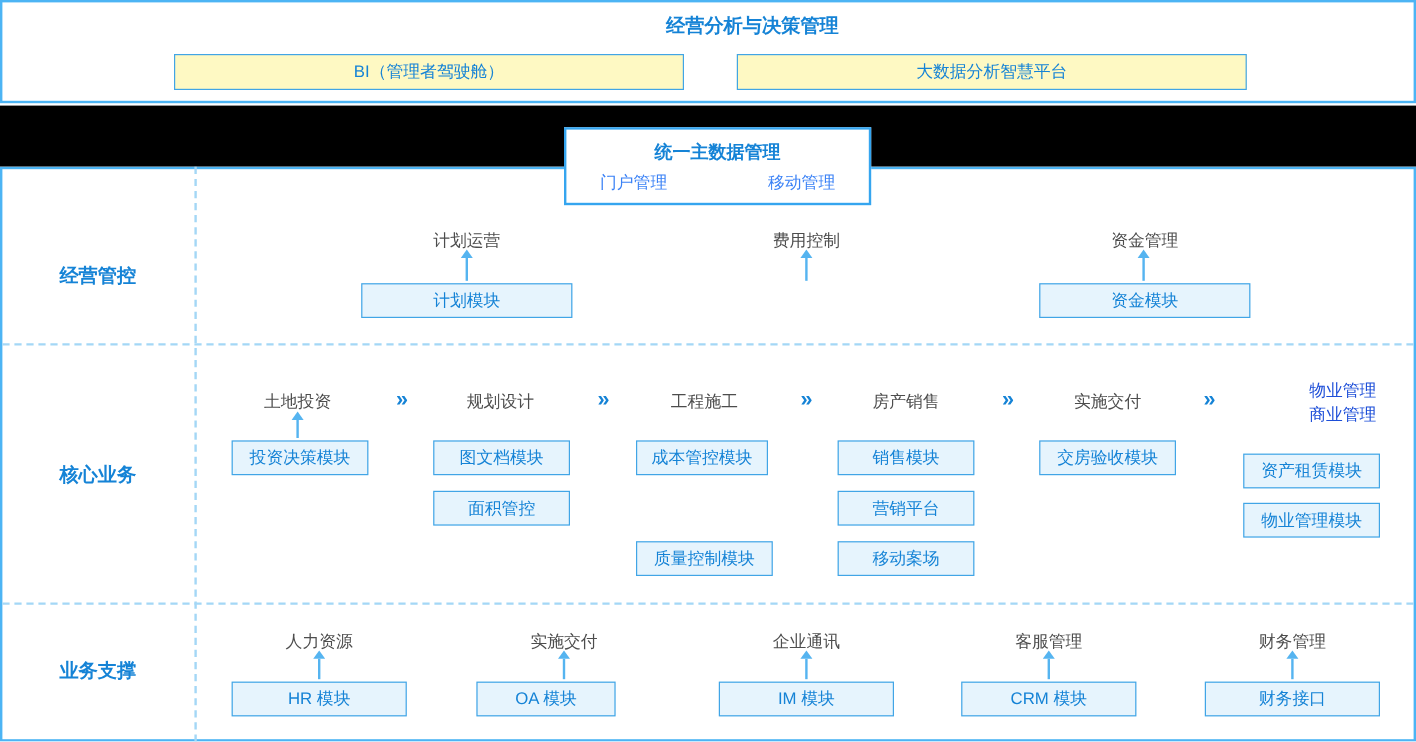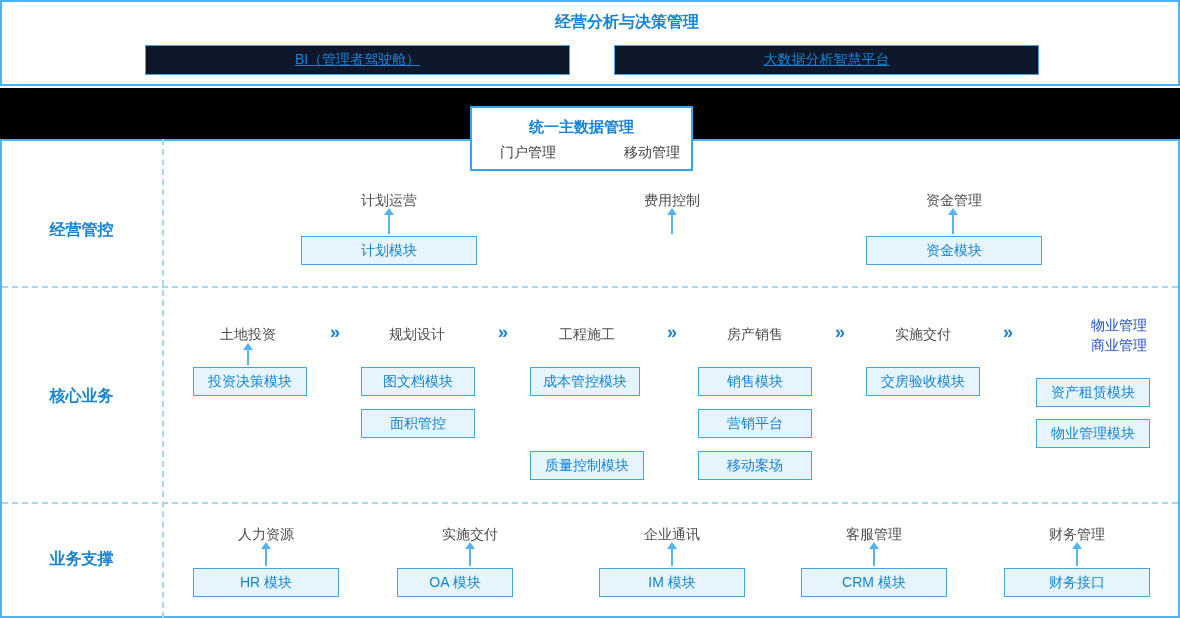--- a/index.html
+++ b/index.html
@@ -26,54 +26,54 @@
     position: absolute;
     left: 0; top: 10px; width: 100%;
     text-align: center;
     font-size: 16px; font-weight: bold;
     color: #1583d6;
     margin-left: 37px;
   }
   .platform-box {
     position: absolute;
     top: 43px; height: 30px; width: 425px;
-    background: #0f172a;
+    background: #fef9c3;
     border: 1.5px solid #41a5e6;
     color: #1583d6;
     font-size: 14px;
-    display: flex; align-items: center; justify-content: center; text-decoration: underline;
+    display: flex; align-items: center; justify-content: center;
   }
   
   .black-band {
     position: absolute;
     left: 0; top: 88px;
     width: 1180px; height: 51px;
     background: #000000;
   }
   
   .master-box {
     position: absolute;
     left: 470px; top: 106px;
-    width: 223px; height: 65px;
+    width: 256px; height: 65px;
     background: #ffffff;
     border: 2px solid #35a5ef;
     z-index: 5;
   }
   .master-title {
     margin-top: 10px;
     text-align: center;
     font-size: 15px; font-weight: bold;
     color: #1583d6;
   }
   .master-items {
     display: flex;
     justify-content: space-between;
-    padding: 7px 11px 0 28px;
-    font-size: 14px;
-    color: #404040;
+    padding: 7px 28px 0 28px;
+    font-size: 14px;
+    color: #3b82f6;
   }
   
   .main-section {
     position: absolute;
     left: 0; top: 139px;
     width: 1180px; height: 479px;
     border: 2px solid #4cb4f4;
     background: #ffffff;
   }
   .vline {

